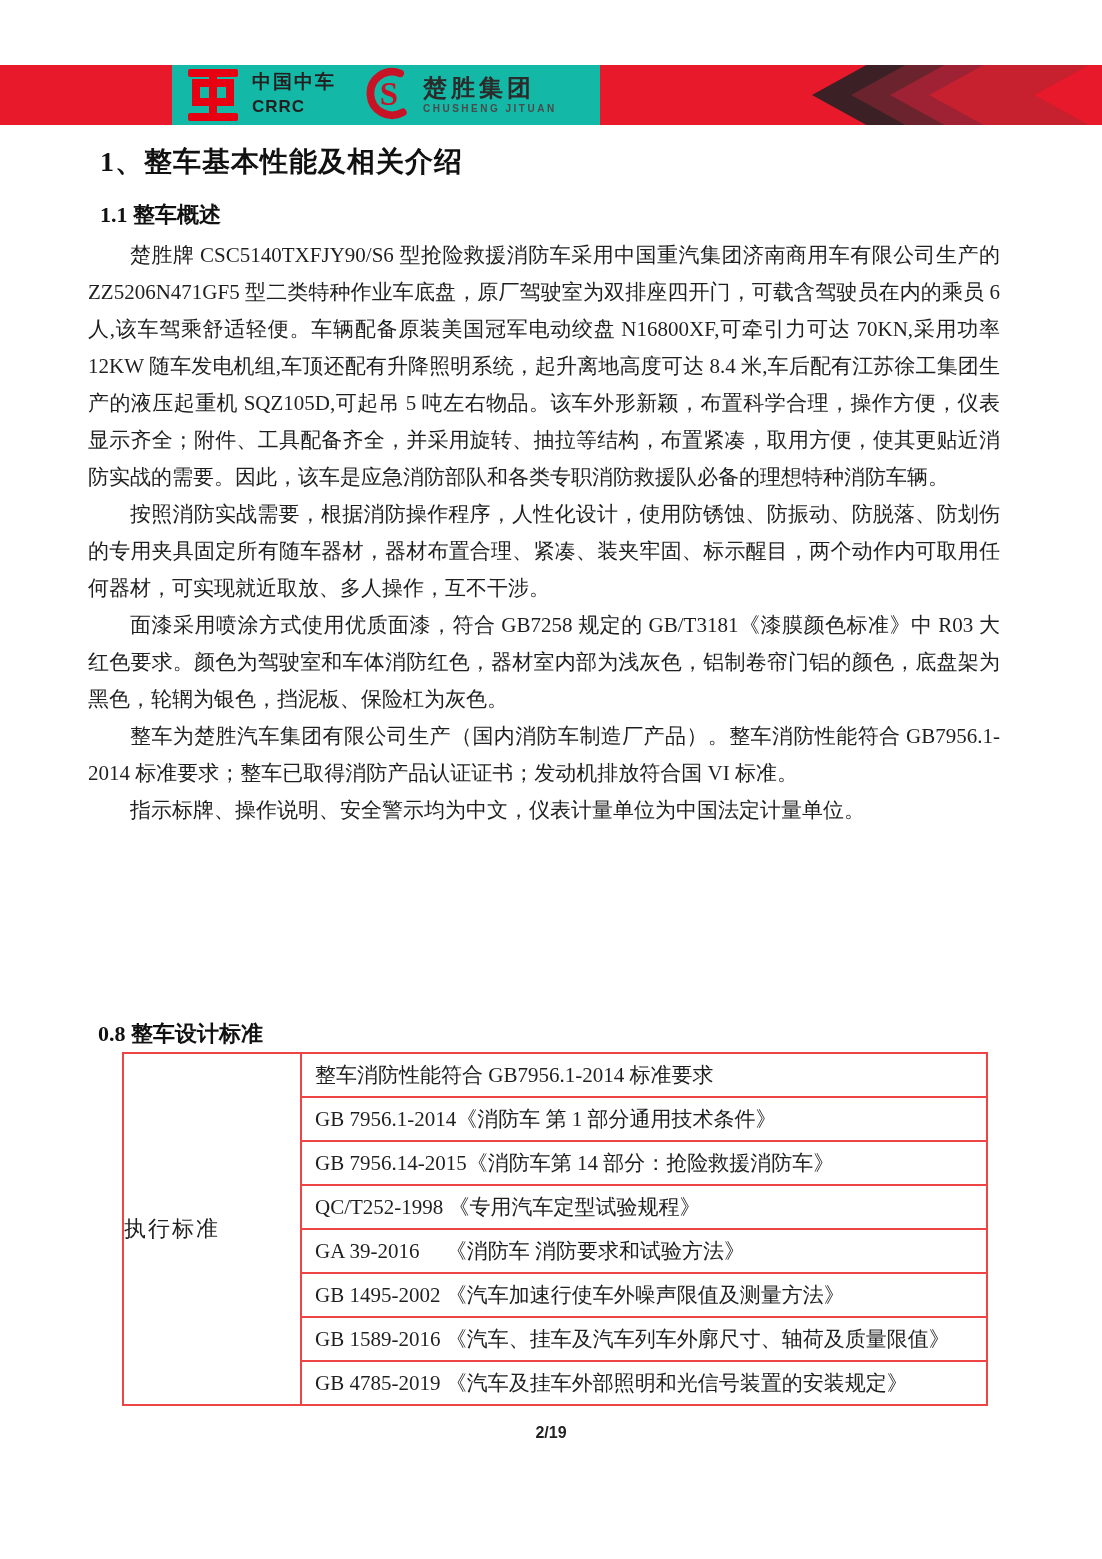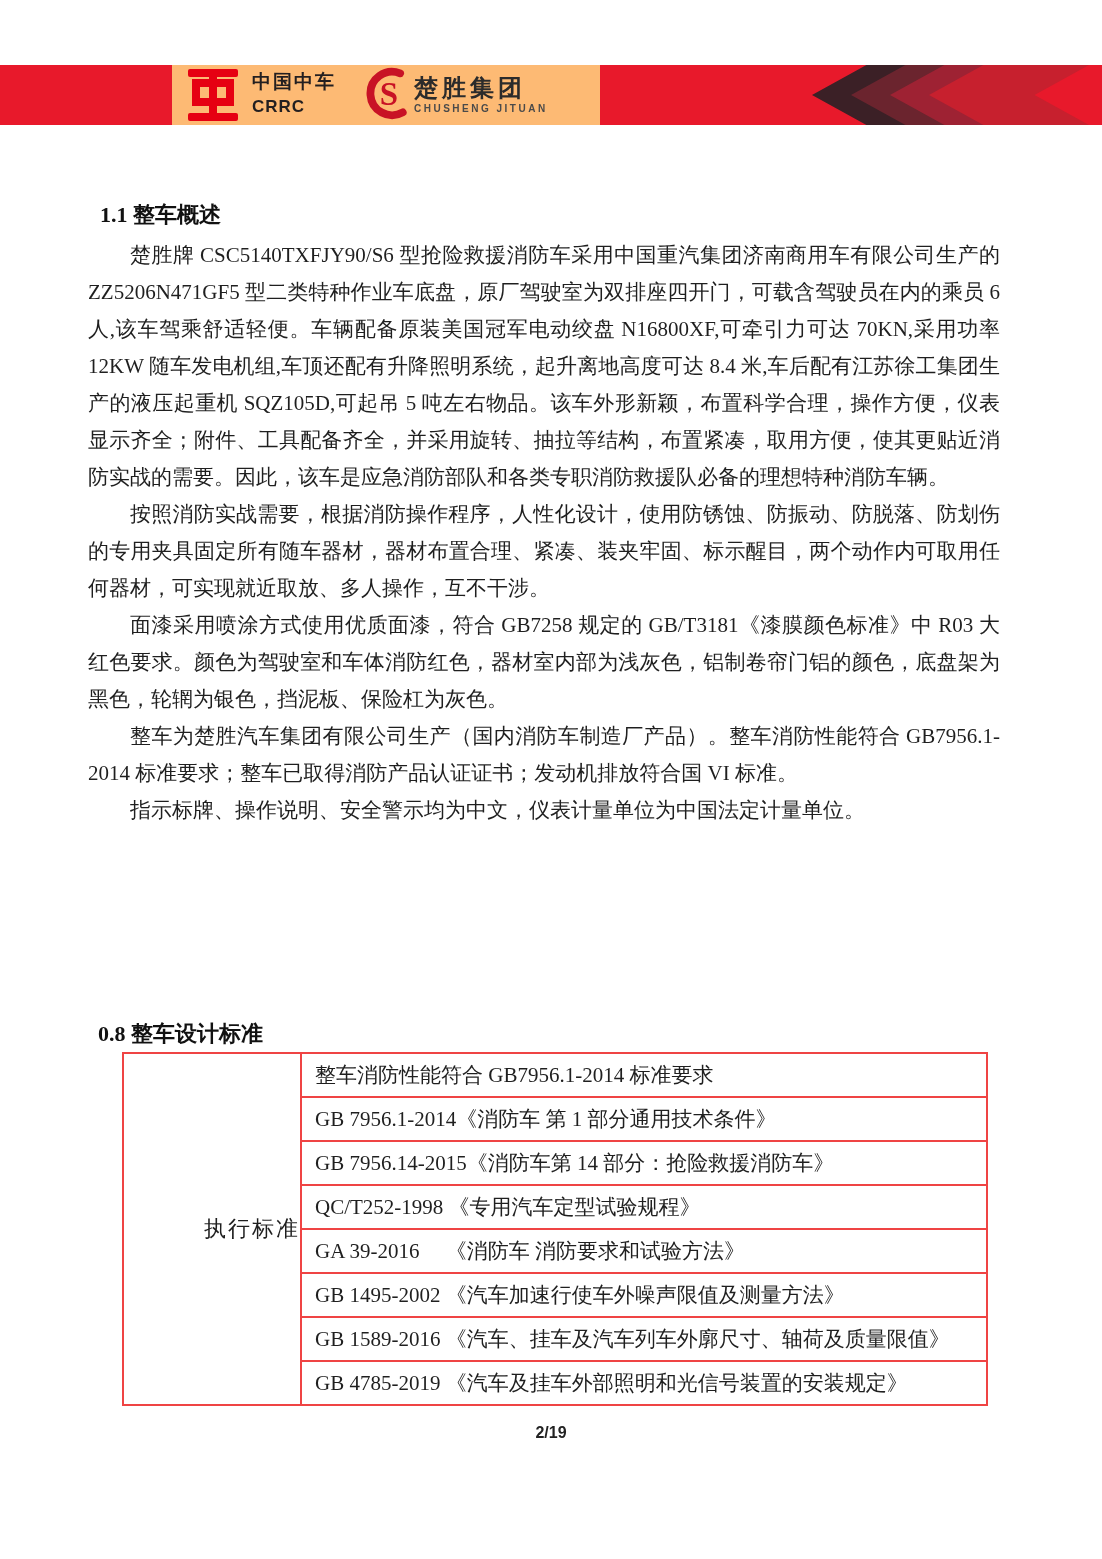--- a/index.html
+++ b/index.html
@@ -34,31 +34,31 @@
   .chev.c2 { left: 251px; background: #6b242e; }
   .chev.c3 { left: 290px; background: #9e2233; }
   .chev.c4 { left: 329px; background: #c7202e; }
 
   .logo-zone {
     position: absolute;
     left: 172px;
     top: 65px;
     width: 516px;
     height: 60px;
-    background: #fdba74;
+    background: #14b8a6;
     display: flex;
     align-items: center;
   }
   .logo-group { display: flex; align-items: center; }
   .crrc-group { margin-left: 12px; }
   .crrc-textcol { margin-left: 10px; display: flex; flex-direction: column; }
   .crrc-cn { font-size: 19px; font-weight: bold; color: #231f20; letter-spacing: 2px; line-height: 22px; }
   .crrc-en { font-size: 17px; font-weight: bold; color: #231f20; letter-spacing: 1px; line-height: 27px; font-family: Liberation Sans, sans-serif; }
   .cs-group { margin-left: 26px; }
-  .cs-textcol { display: flex; flex-direction: column; }
+  .cs-textcol { margin-left: 9px; display: flex; flex-direction: column; }
   .cs-cn { font-size: 24px; font-weight: bold; color: #2b2b2b; letter-spacing: 4px; line-height: 28px; }
   .cs-en { font-size: 10px; font-weight: bold; color: #4a4a4a; letter-spacing: 2.5px; line-height: 14px; font-family: "Liberation Sans", sans-serif; }
 
   
   .doc-title {
     position: absolute;
     left: 100px;
     top: 143px;
     margin: 0;
     font-size: 28px;
@@ -103,21 +103,21 @@
     border: 2px solid #ef4444;
     font-size: 21px;
     height: 42px;
     padding: 0 0 0 13px;
     vertical-align: middle;
     white-space: nowrap;
     overflow: hidden;
   }
   .standards td.hd {
     width: 176px;
-    text-align: right;
+    text-align: left;
     padding: 0;
     font-size: 22px;
     letter-spacing: 2px;
   }
 
   
   .footer {
     position: absolute;
     top: 1424px;
     left: 0;
@@ -162,20 +162,21 @@
     </div>
   </div>
 
   <div class="band band-right">
     <div class="chev c1"></div>
     <div class="chev c2"></div>
     <div class="chev c3"></div>
     <div class="chev c4"></div>
   </div>
 
+  <h1 class="doc-title">1、整车基本性能及相关介绍</h1>
   <h2 class="h-sub h-11">1.1 整车概述</h2>
 
   <div class="bodytext">
     <p>楚胜牌 CSC5140TXFJY90/S6 型抢险救援消防车采用中国重汽集团济南商用车有限公司生产的 ZZ5206N471GF5 型二类特种作业车底盘，原厂驾驶室为双排座四开门，可载含驾驶员在内的乘员 6 人,该车驾乘舒适轻便。车辆配备原装美国冠军电动绞盘 N16800XF,可牵引力可达 70KN,采用功率 12KW 随车发电机组,车顶还配有升降照明系统，起升离地高度可达 8.4 米,车后配有江苏徐工集团生产的液压起重机 SQZ105D,可起吊 5 吨左右物品。该车外形新颖，布置科学合理，操作方便，仪表显示齐全；附件、工具配备齐全，并采用旋转、抽拉等结构，布置紧凑，取用方便，使其更贴近消防实战的需要。因此，该车是应急消防部队和各类专职消防救援队必备的理想特种消防车辆。</p>
     <p>按照消防实战需要，根据消防操作程序，人性化设计，使用防锈蚀、防振动、防脱落、防划伤的专用夹具固定所有随车器材，器材布置合理、紧凑、装夹牢固、标示醒目，两个动作内可取用任何器材，可实现就近取放、多人操作，互不干涉。</p>
     <p>面漆采用喷涂方式使用优质面漆，符合 GB7258 规定的 GB/T3181《漆膜颜色标准》中 R03 大红色要求。颜色为驾驶室和车体消防红色，器材室内部为浅灰色，铝制卷帘门铝的颜色，底盘架为黑色，轮辋为银色，挡泥板、保险杠为灰色。</p>
     <p>整车为楚胜汽车集团有限公司生产（国内消防车制造厂产品）。整车消防性能符合 GB7956.1-2014 标准要求；整车已取得消防产品认证证书；发动机排放符合国 VI 标准。</p>
     <p>指示标牌、操作说明、安全警示均为中文，仪表计量单位为中国法定计量单位。</p>
   </div>
 

